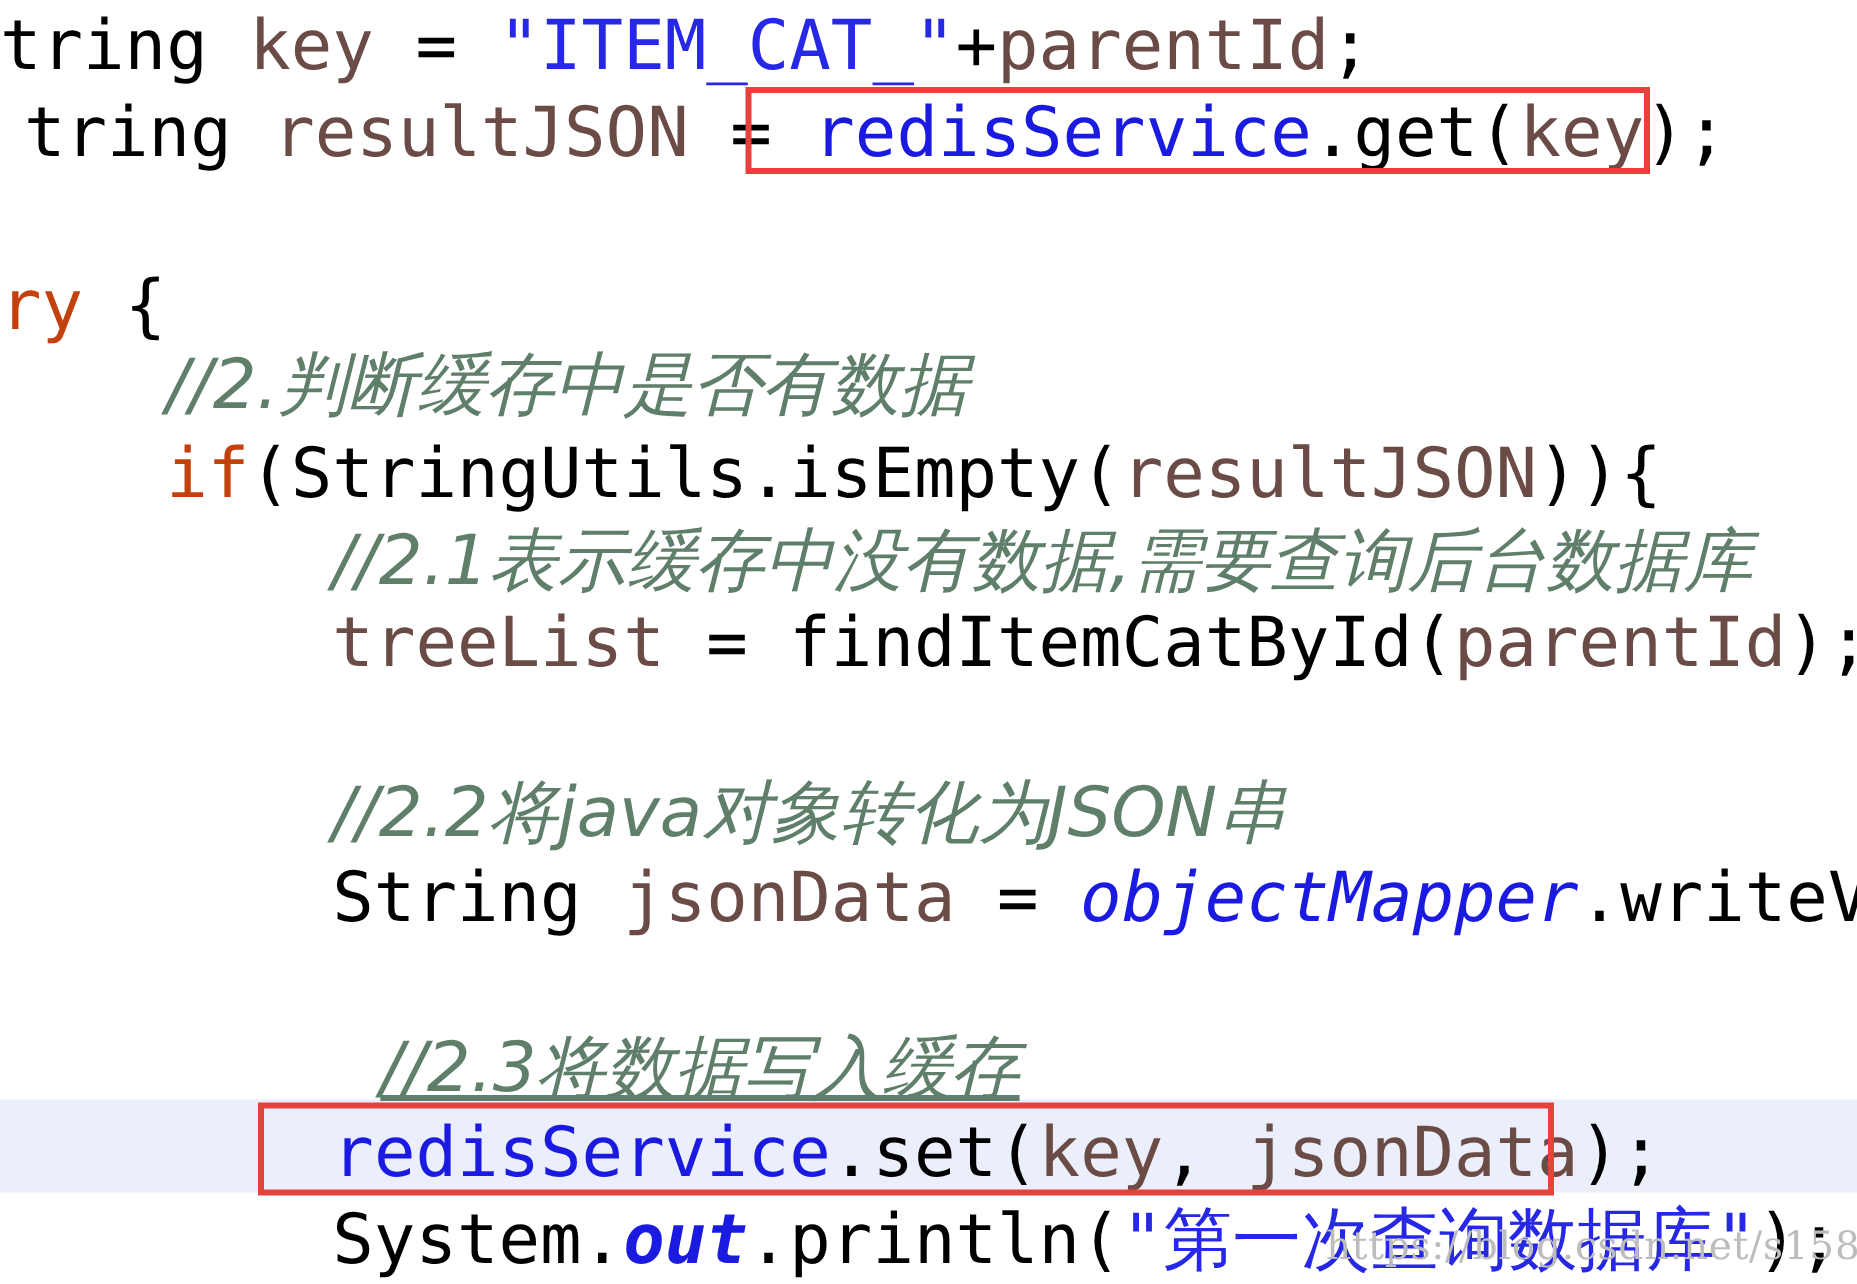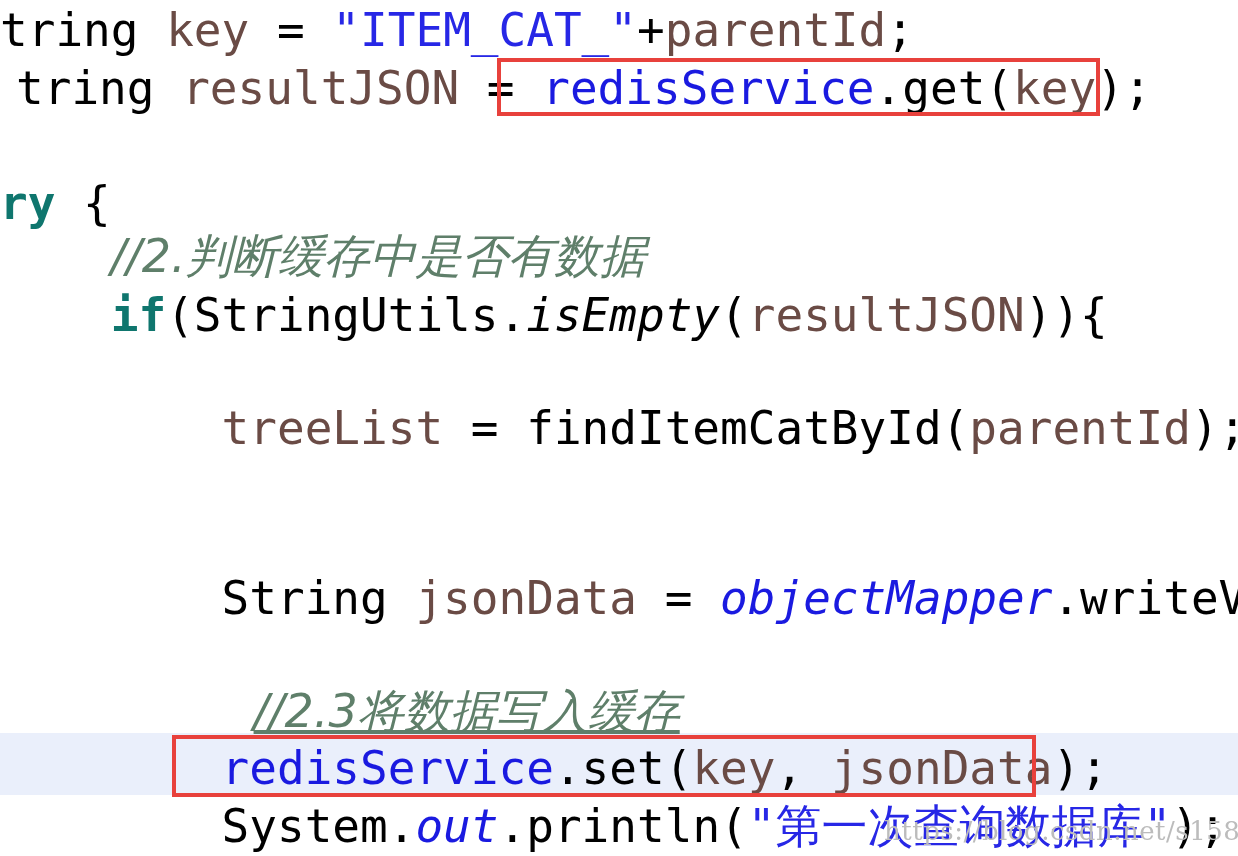--- a/index.html
+++ b/index.html
@@ -32,25 +32,25 @@
     left: 0;
     white-space: pre;
     font-family: "DejaVu Sans Mono", "Liberation Mono", monospace;
     font-size: 46px;
     line-height: 56px;
     letter-spacing: 0px;
   }
   .tok { white-space: pre; }
   .t-default { color: #000000; text-align: right; }
   .t-local   { color: #6a4b45; }
-  .t-keyword { color: #0f766e; font-weight: bold; }
+  .t-keyword { color: #c2410c; font-weight: normal; }
   .t-string  { color: #2727e6; }
   .t-field   { color: #1a1ae0; font-style: italic; }
-  .t-field-static { color: #1a1ae0; font-style: italic; font-weight: normal; }
-  .t-method-italic { color: #000000; font-style: italic; }
+  .t-field-static { color: #1a1ae0; font-style: italic; font-weight: bold; }
+  .t-method-italic { color: #000000; }
   .t-comment { color: #5f7f6a; font-style: italic; font-family: "DejaVu Sans", "Liberation Sans", sans-serif; text-align: center; }
   .t-comment-u { text-decoration: underline; }
   .t-ident-blue { color: #1a1ae0; }
 
   
   .red-box {
     position: absolute;
     border: 4px solid #e8413c;
     box-sizing: border-box;
     background: transparent;
@@ -70,23 +70,23 @@
 <body>
 
 <div id="editor">
   <div class="line-highlight" style="top: 733px; height: 62px; background: rgb(234, 239, 251);"></div>
   <div id="code-lines">
       <div class="code-line" style="top: 2px;"><span class="tok t-default">tring </span><span class="tok t-local">key</span><span class="tok t-default"> = </span><span class="tok t-string">"ITEM_CAT_"</span><span class="tok t-default">+</span><span class="tok t-local">parentId</span><span class="tok t-default">;</span></div>
       <div class="code-line" style="top: 60px; margin-left: 16px;"><span class="tok t-default">tring </span><span class="tok t-local">resultJSON</span><span class="tok t-default"> = </span><span class="tok t-ident-blue">redisService</span><span class="tok t-default">.get(</span><span class="tok t-local">key</span><span class="tok t-default">);</span></div>
       <div class="code-line" style="top: 175px;"><span class="tok t-keyword">ry</span><span class="tok t-default"> {</span></div>
       <div class="code-line" style="top: 228px;"><span class="tok t-default">    </span><span class="tok t-comment">//2.判断缓存中是否有数据</span></div>
       <div class="code-line" style="top: 287px;"><span class="tok t-default">    </span><span class="tok t-keyword">if</span><span class="tok t-default">(StringUtils.</span><span class="tok t-method-italic">isEmpty</span><span class="tok t-default">(</span><span class="tok t-local">resultJSON</span><span class="tok t-default">)){</span></div>
-      <div class="code-line" style="top: 345px;"><span class="tok t-default">        </span></div>
+      <div class="code-line" style="top: 345px;"><span class="tok t-default">        </span><span class="tok t-comment">//2.1表示缓存中没有数据,需要查询后台数据库</span></div>
       <div class="code-line" style="top: 400px;"><span class="tok t-default">        </span><span class="tok t-local">treeList</span><span class="tok t-default"> = findItemCatById(</span><span class="tok t-local">parentId</span><span class="tok t-default">);</span></div>
-      <div class="code-line" style="top: 513px;"><span class="tok t-default">        </span></div>
+      <div class="code-line" style="top: 513px;"><span class="tok t-default">        </span><span class="tok t-comment">//2.2将java对象转化为JSON串</span></div>
       <div class="code-line" style="top: 570px;"><span class="tok t-default">        String </span><span class="tok t-local">jsonData</span><span class="tok t-default"> = </span><span class="tok t-field">objectMapper</span><span class="tok t-default">.writeValu</span></div>
       <div class="code-line" style="top: 683px; padding-left: 32px;"><span class="tok t-default">        </span><span class="tok t-comment t-comment-u">//2.3将数据写入缓存</span></div>
       <div class="code-line" style="top: 740px;"><span class="tok t-default">        </span><span class="tok t-ident-blue">redisService</span><span class="tok t-default">.set(</span><span class="tok t-local">key</span><span class="tok t-default">, </span><span class="tok t-local">jsonData</span><span class="tok t-default">);</span></div>
       <div class="code-line" style="top: 798px;"><span class="tok t-default">        System.</span><span class="tok t-field-static">out</span><span class="tok t-default">.println(</span><span class="tok t-string">"第一次查询数据库"</span><span class="tok t-default">);</span></div>
     </div>
   <div id="annotations">
       <div class="red-box" style="left: 497px; top: 58px; width: 603px; height: 58px; border-color: rgb(232, 65, 60);"></div>
       <div class="red-box" style="left: 172px; top: 735px; width: 864px; height: 62px; border-color: rgb(232, 65, 60);"></div>
     </div>
   <div class="watermark" style="left: 884px; top: 816px; color: rgb(188, 188, 188);">https://blog.csdn.net/s15810313994</div>

